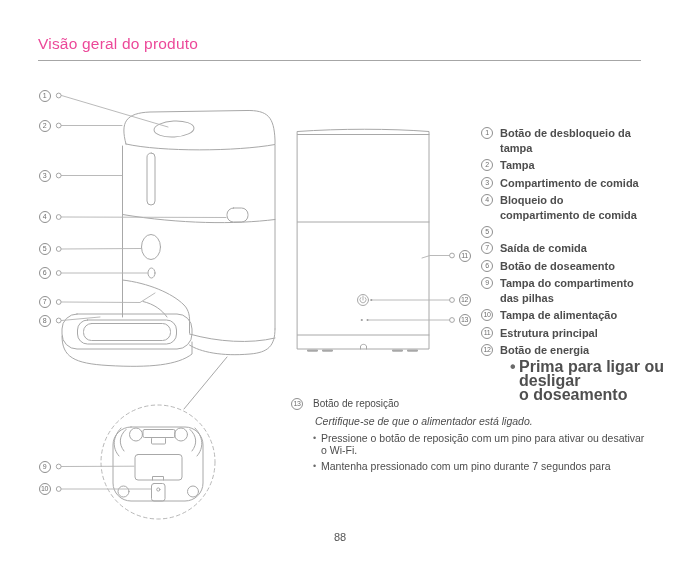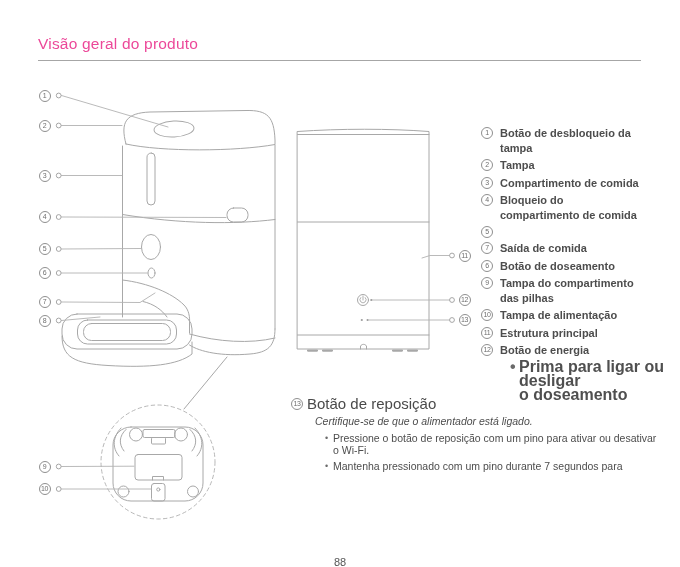--- a/index.html
+++ b/index.html
@@ -26,25 +26,25 @@
   .legend li{display:flex;margin:0 0 3px 0;}
   .legend .cnum{margin-top:1px;}
   .ltxt{margin-left:7px;width:175px;font-size:11px;line-height:14.5px;color:#4d4d4d;font-weight:bold;}
   .ln{display:block;}
   .lnote{position:relative;margin:2px 0 0 10px;padding-left:9px;font-size:16px;line-height:14px;color:#4f4f4f;}
   .lnote::before{content:"•";position:absolute;left:0;top:0;color:#6a6a6a;}
   
   .reset{position:absolute;left:291px;top:397px;width:385px;font-size:10.5px;color:#4d4d4d;}
   .rhead{display:flex;margin-bottom:5px;}
   .rhead .cnum{margin-top:1px;}
-  .rtitle{margin-left:4px;font-size:15px;line-height:13px;color:#4a4a4a;}
+  .rtitle{margin-left:10px;font-size:10px;line-height:13px;color:#4a4a4a;}
   .rintro{margin:0 0 4px 24px;line-height:12.6px;font-style:italic;}
-  .rbullet{position:relative;margin:0 0 3px 34px;padding-left:8px;line-height:12.6px;}
+  .rbullet{position:relative;margin:0 0 3px 22px;padding-left:8px;line-height:12.6px;}
   .rbullet::before{content:"•";position:absolute;left:0;top:0;color:#6a6a6a;font-size:9px;line-height:12.6px;}
-  .pageno{position:absolute;left:0;top:556px;width:680px;text-align:center;font-size:11px;color:#555;}
+  .pageno{position:absolute;left:0;top:531px;width:680px;text-align:center;font-size:11px;color:#555;}
 </style>
 </head>
 <body>
 
 <div class="page">
 
   <h1 class="title">Visão geral do produto</h1>
   <div class="rule"></div>
 
   <svg class="art" width="680" height="567" viewBox="0 0 680 567" aria-hidden="true">

